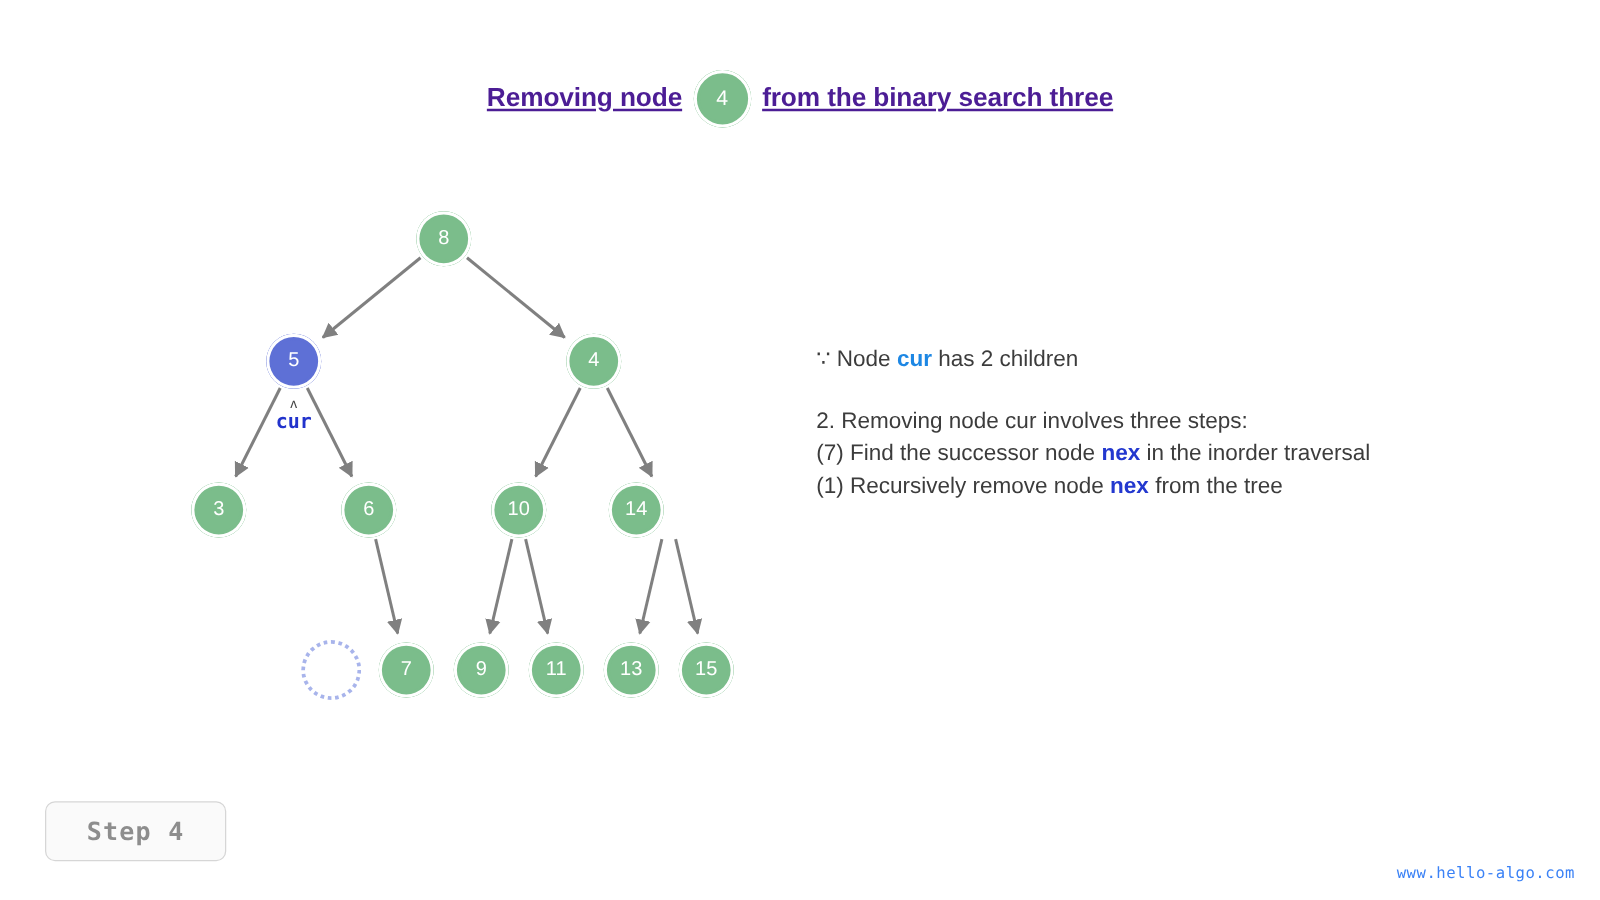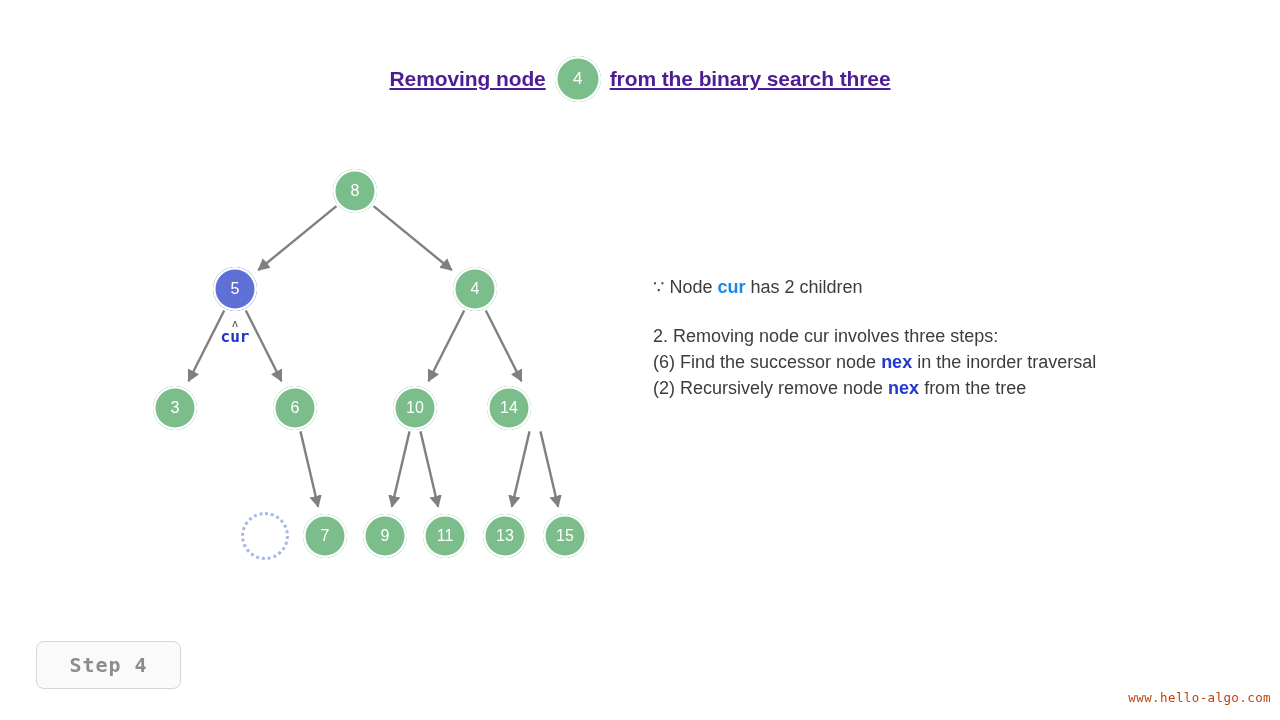--- a/index.html
+++ b/index.html
@@ -148,24 +148,24 @@
     font-family: "DejaVu Sans Mono", monospace;
     font-size: 20px;
     font-weight: bold;
     color: #8d8d8d;
     letter-spacing: 1px;
   }
 
   
   #watermark {
     position: absolute;
-    right: 9px; bottom: 15px;
+    right: 20px; bottom: 15px;
     font-family: "DejaVu Sans Mono", monospace;
     font-size: 12.5px;
-    color: #c2410c;
+    color: #3b82f6;
     letter-spacing: 0.4px;
   }
 </style>
 </head>
 <body>
 
 <div id="title-bar">
   <span class="t-text">Removing node</span>
   <span class="title-node">4</span>
   <span class="t-text">from the binary search three</span>
@@ -217,21 +217,21 @@
 
 
   <div class="desc-gap"></div>
 
   <p class="desc-line"><span>∵ Node </span><span class="kw kw-cur">cur</span><span> has 2 children</span></p>
 
   <div class="desc-gap"></div>
 
   <p class="desc-line">2. Removing node cur involves three steps:</p>
 
-  <p class="desc-line sub"><span>(6) Find the successor node </span><span class="kw kw-nex">nex</span><span> in the inorder traversal</span></p>
-
-  <p class="desc-line sub"><span>(2) Recursively remove node </span><span class="kw kw-nex">nex</span><span> from the tree</span></p>
+  <p class="desc-line sub"><span>(7) Find the successor node </span><span class="kw kw-nex">nex</span><span> in the inorder traversal</span></p>
+
+  <p class="desc-line sub"><span>(1) Recursively remove node </span><span class="kw kw-nex">nex</span><span> from the tree</span></p>
 
 </div>
 
 <div id="step-badge">Step 4</div>
 
 <div id="watermark">www.hello-algo.com</div>
 
 </body></html>

